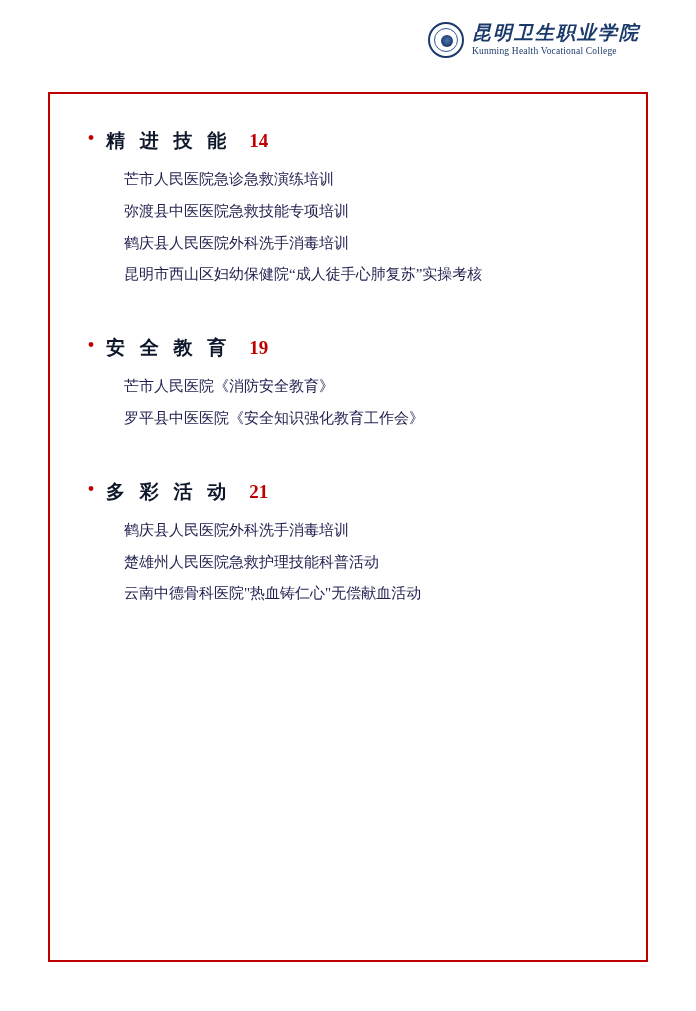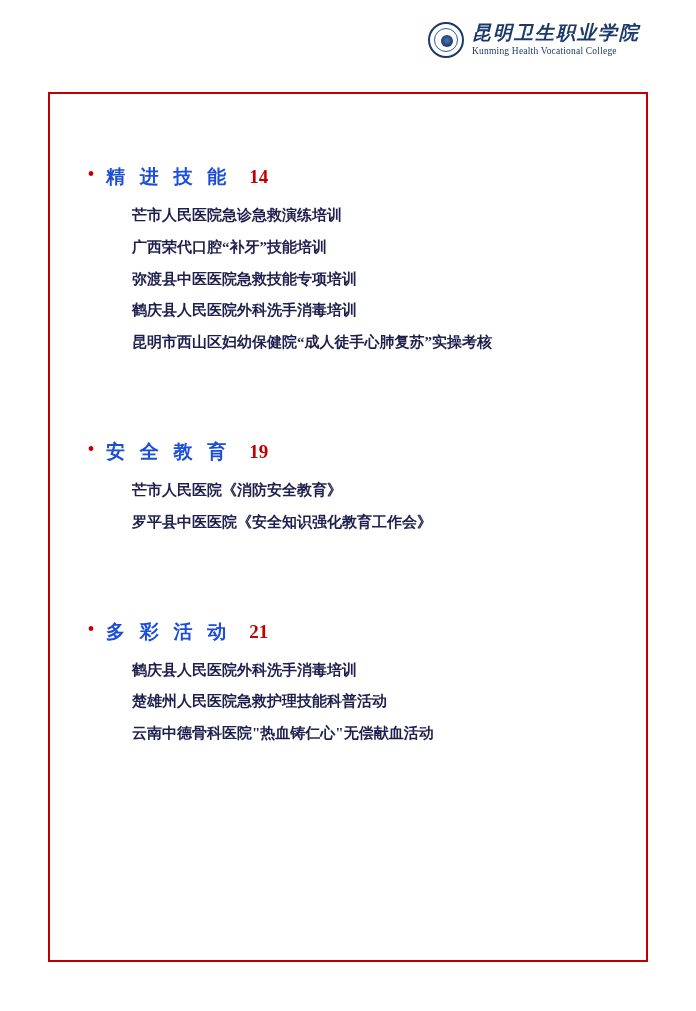--- a/index.html
+++ b/index.html
@@ -112,40 +112,38 @@
     color: #c00000;
     font-size: 20px;
     line-height: 1;
     width: 14px;
     flex: 0 0 14px;
     text-align: center;
     position: relative;
     top: -2px;
   }
   .section-title {
-    color: #1d4ed8;
+    color: #0f172a;
     font-family: "Liberation Serif", serif;
     font-weight: bold;
     font-size: 19px;
     letter-spacing: 5px;
-    margin-top: 36px;
   }
   .section-page {
     color: #c00000;
     font-family: Liberation Serif, serif;
     font-weight: bold;
     font-size: 19px;
     margin-left: 10px;
   }
 
   .items {
-    margin: 8px;
+    margin: 0;
     padding: 0;
     list-style: none;
-    font-weight: bold;
   }
   .item {
     color: #1f1f4e;
     font-family: "Liberation Serif", serif;
     font-size: 15px;
     line-height: 2.12;
     padding-left: 40px;
     white-space: nowrap;
   }
 
@@ -166,21 +164,20 @@
   <div class="content">
 
     <div class="section">
       <div class="section-head">
         <span class="bullet">•</span>
         <span class="section-title">精 进 技 能</span>
         <span class="section-page">14</span>
       </div>
       <ul class="items">
         <li class="item">芒市人民医院急诊急救演练培训</li>
-        <li class="item">广西荣代口腔“补牙”技能培训</li>
         <li class="item">弥渡县中医医院急救技能专项培训</li>
         <li class="item">鹤庆县人民医院外科洗手消毒培训</li>
         <li class="item">昆明市西山区妇幼保健院“成人徒手心肺复苏”实操考核</li>
       </ul>
     </div>
 
     <div class="spacer-1"></div>
 
     <div class="section">
       <div class="section-head">

